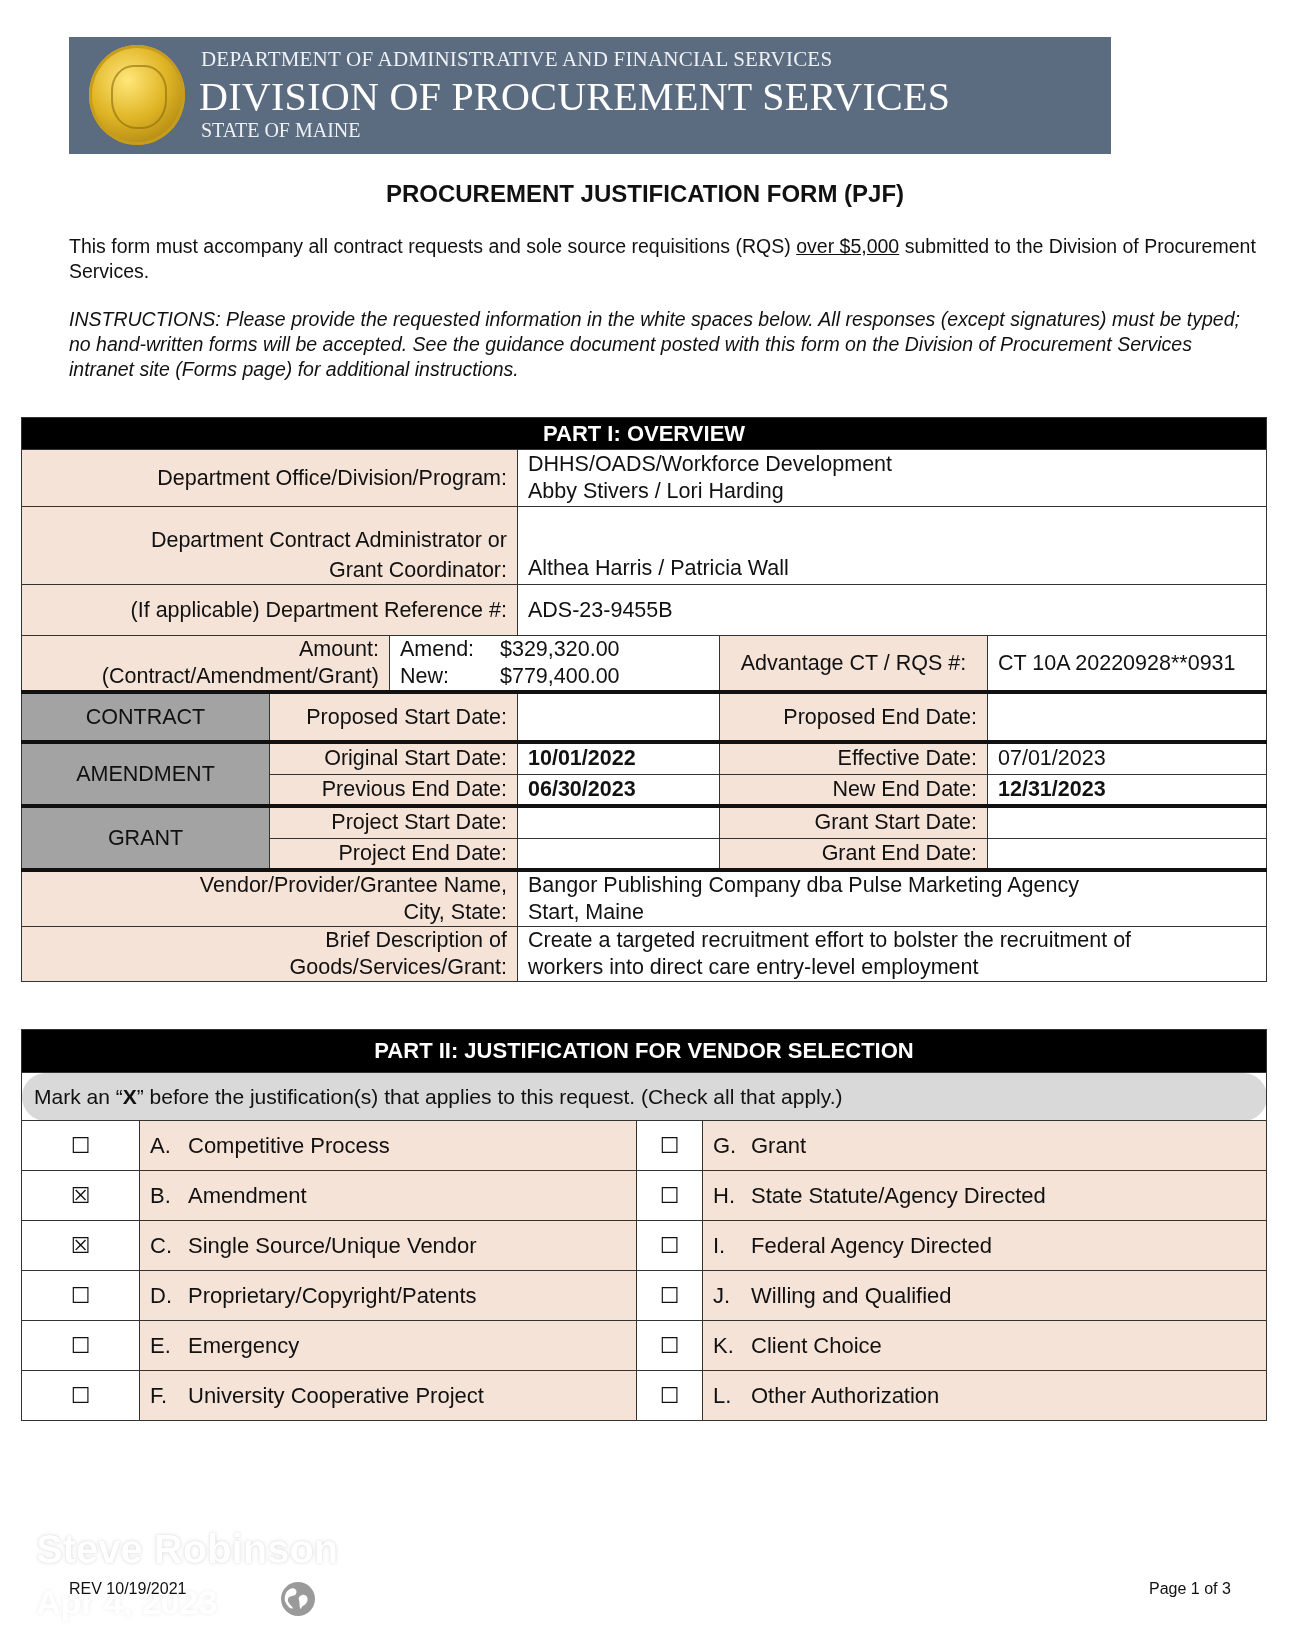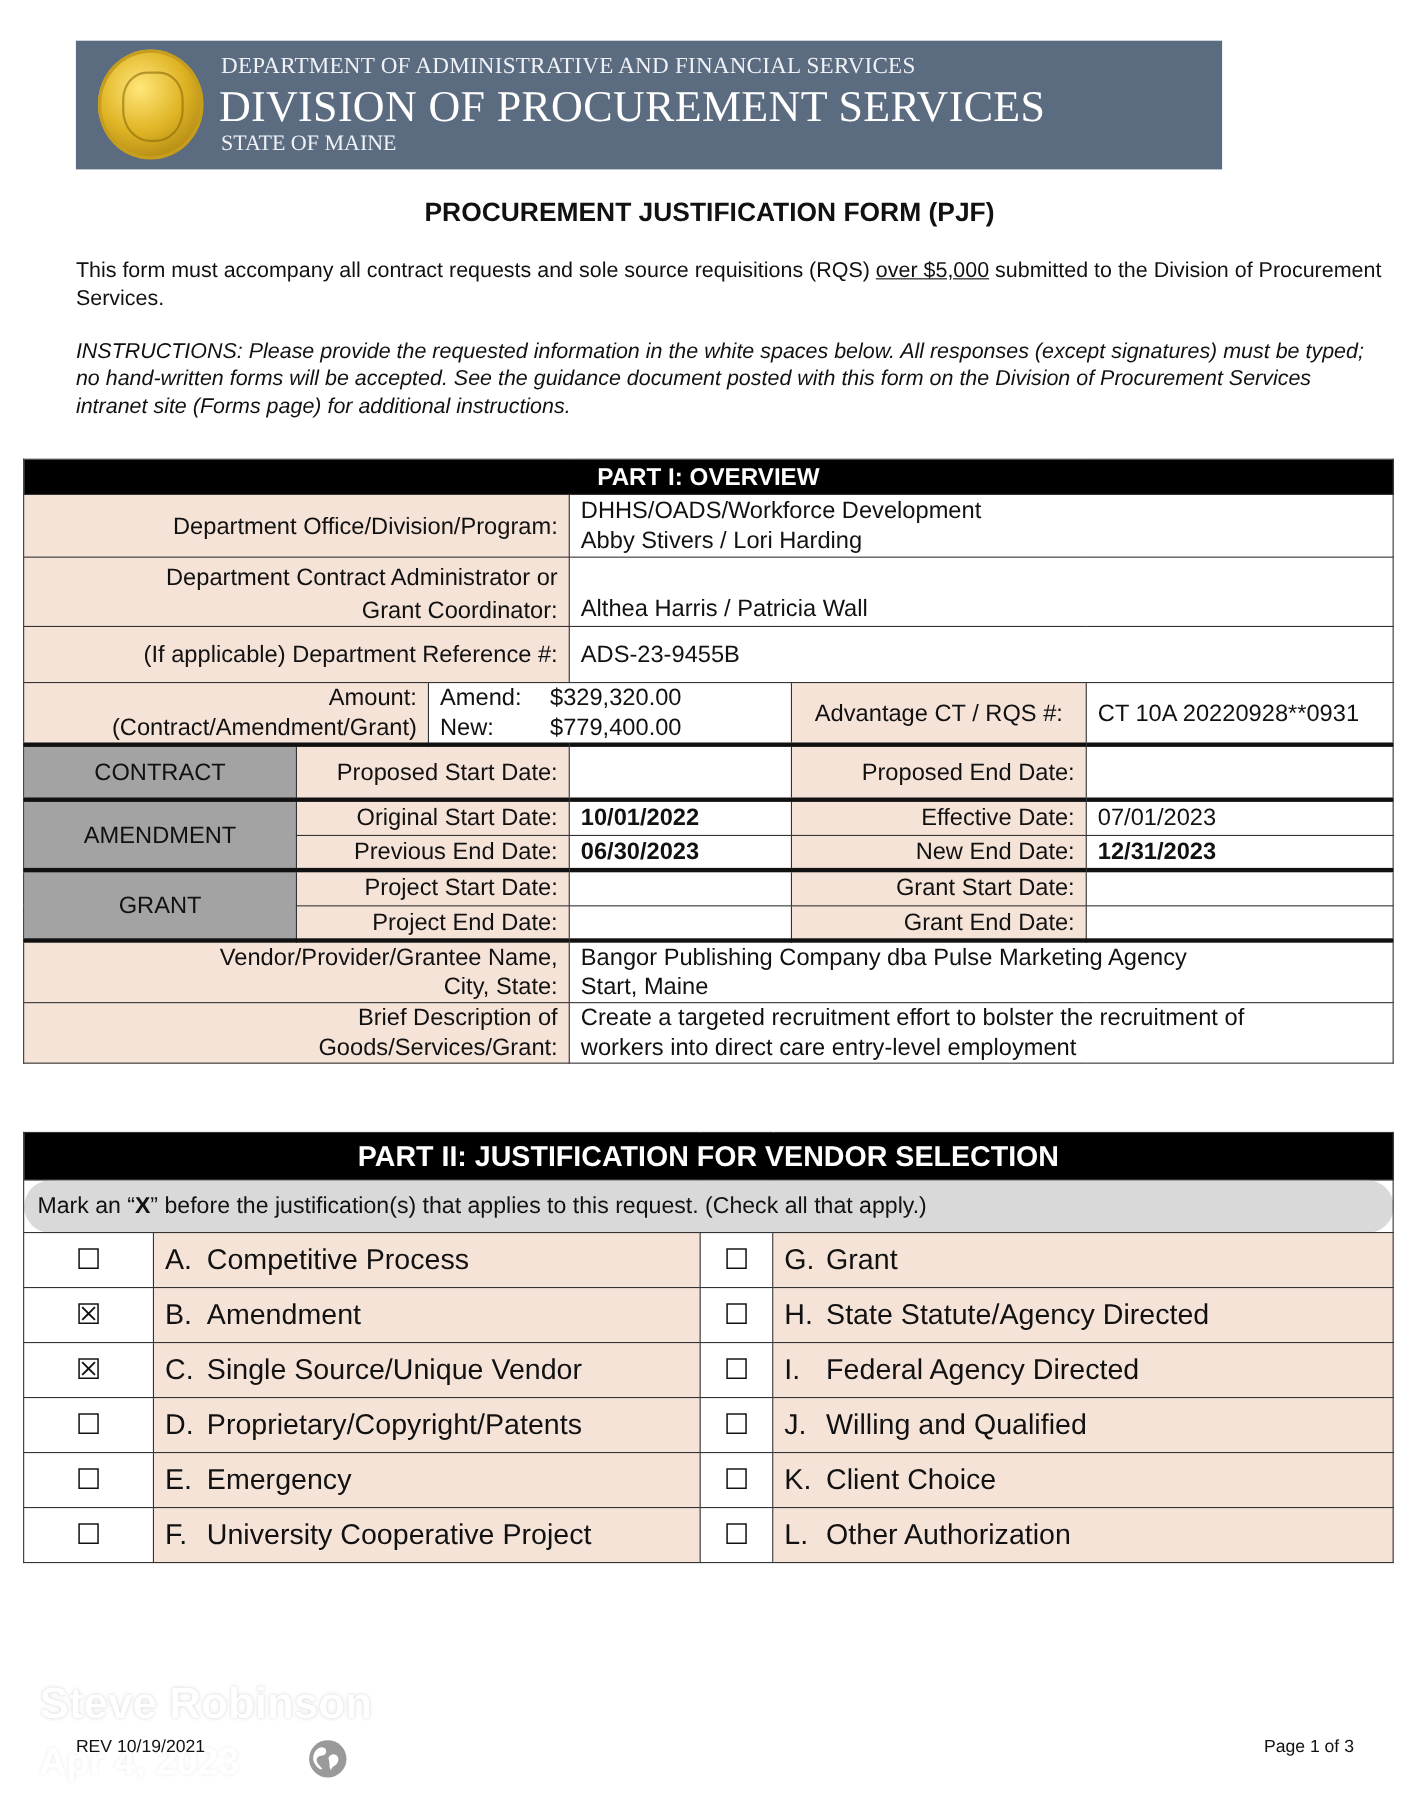--- a/index.html
+++ b/index.html
@@ -31,21 +31,21 @@
   .hdr td { background: #000; color: #fff; font-weight: bold; text-align: center; height: 31px; font-size: 22px; }
   .lbl { background: #f5e3d8; text-align: right; }
   .val { background: #fff; text-align: left; }
   .sect { background: #a3a3a3; text-align: center; }
   .bold { font-weight: bold; }
   .thick-top td { border-top: 4px solid #111; }
   .lines { line-height: 27px; }
 
   .p2 { position: absolute; left: 21px; top: 1029px; width: 1245px; }
   .p2 table { width: 100%; border-collapse: collapse; table-layout: fixed; }
-  .p2 td { border: 1px solid #333; font-size: 26px; height: 47px; }
+  .p2 td { border: 1px solid #333; font-size: 22px; height: 47px; }
   .p2 .hdr td { height: 40px; }
   .p2 .note td { background: #d9d9d9; height: 45px; padding-left: 12px; text-align: left; font-size: 21px; border-radius: 24px; }
   .cb { background: #fff; text-align: center; font-size: 22px; }
   .opt { background: #f5e3d8; padding-left: 10px; margin-left: 34px; }
   .opt .letter { display: inline-block; width: 38px; }
 
   .watermark { position: absolute; left: 36px; top: 1527px; font-size: 40px; font-weight: bold;
                color: #ffffff; text-shadow: 0 0 4px rgba(0,0,0,0.12), 0 0 1px rgba(0,0,0,0.15); }
   .watermark2 { position: absolute; left: 36px; top: 1583px; font-size: 34px; font-weight: bold;
                 color: #ffffff; text-shadow: 0 0 4px rgba(0,0,0,0.08); }
@@ -89,21 +89,21 @@
   <tr style="height:57px;">
     <td colspan="3" class="lbl">Department Office/Division/Program:</td>
     <td colspan="4" class="val lines">
       <div>DHHS/OADS/Workforce Development</div>
           <div>Abby Stivers / Lori Harding</div>
     </td>
   </tr>
 
   <tr style="height:63px;">
     <td colspan="3" class="lbl lines">
-      <div style="padding-top:5px">Department Contract Administrator or</div>
+      <div style="padding-top:20px">Department Contract Administrator or</div>
           <div style="padding-top:3px">Grant Coordinator:</div>
     </td>
     <td colspan="4" class="val" style="vertical-align:bottom; padding-bottom:3px;">Althea Harris / Patricia Wall</td>
   </tr>
 
   <tr style="height:51px;">
     <td colspan="3" class="lbl">(If applicable) Department Reference #:</td>
     <td colspan="4" class="val">ADS-23-9455B</td>
   </tr>
 

